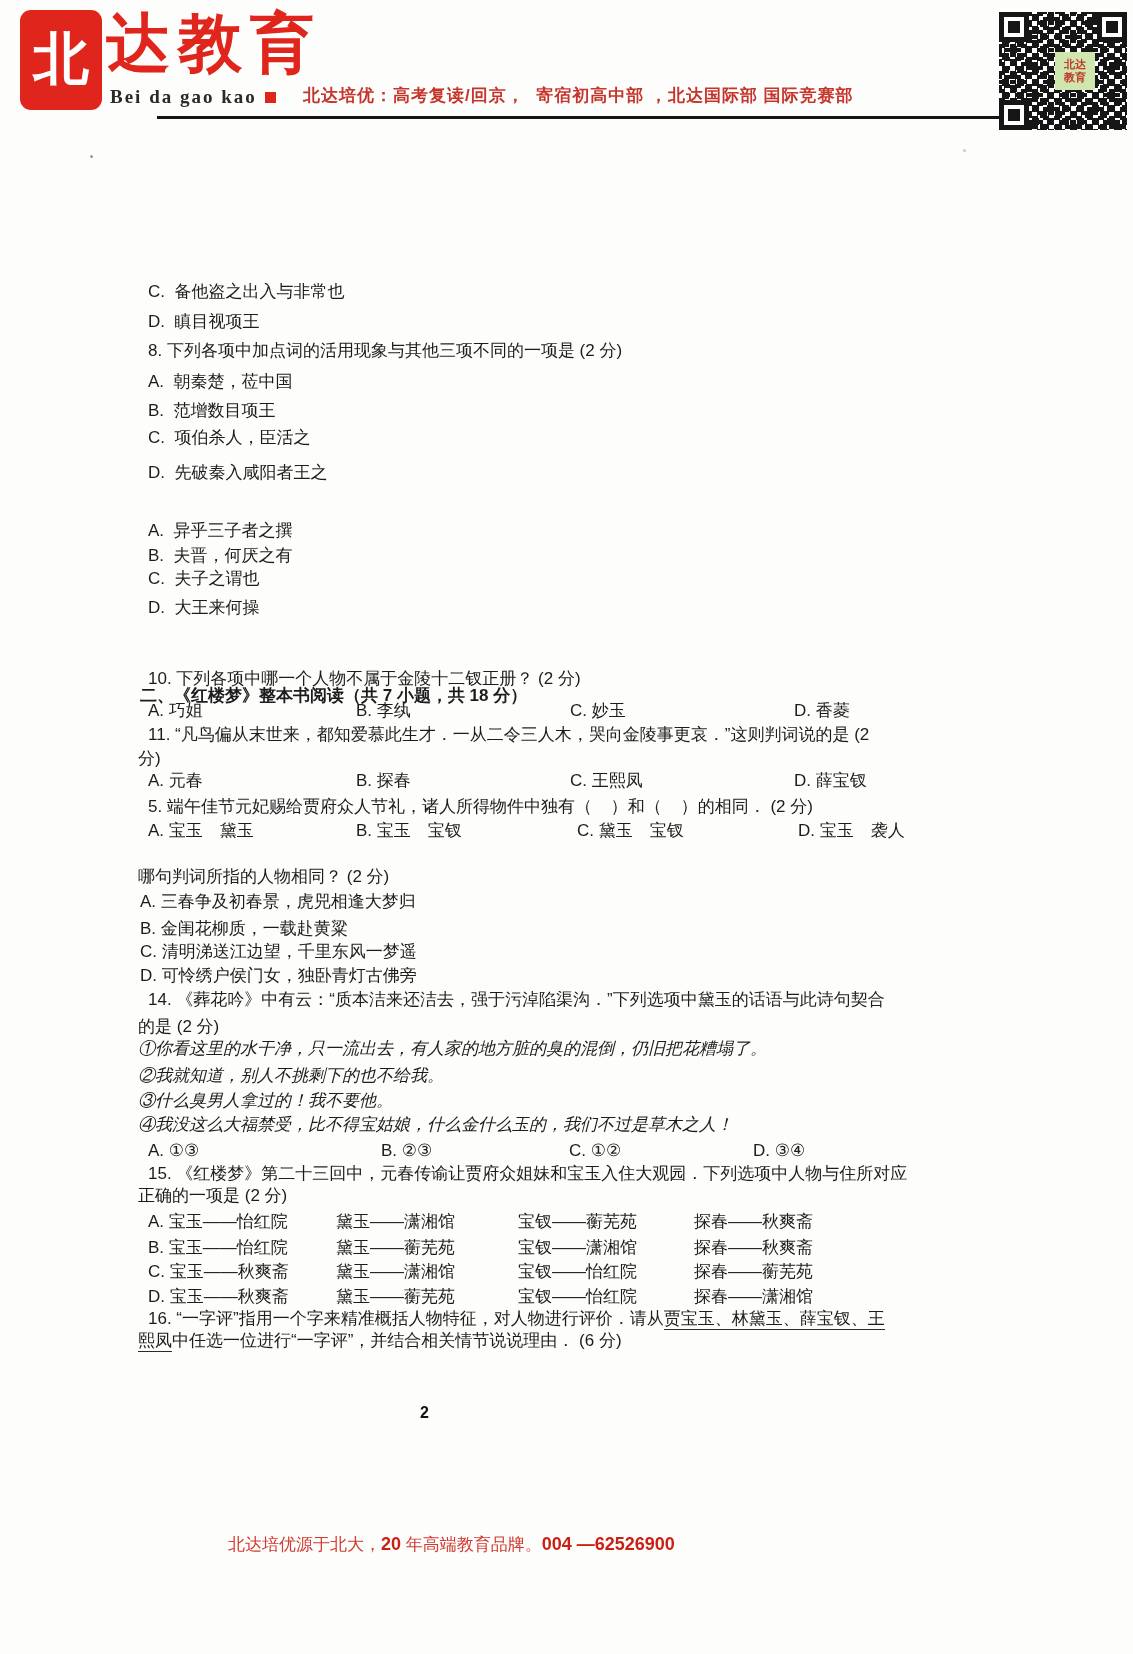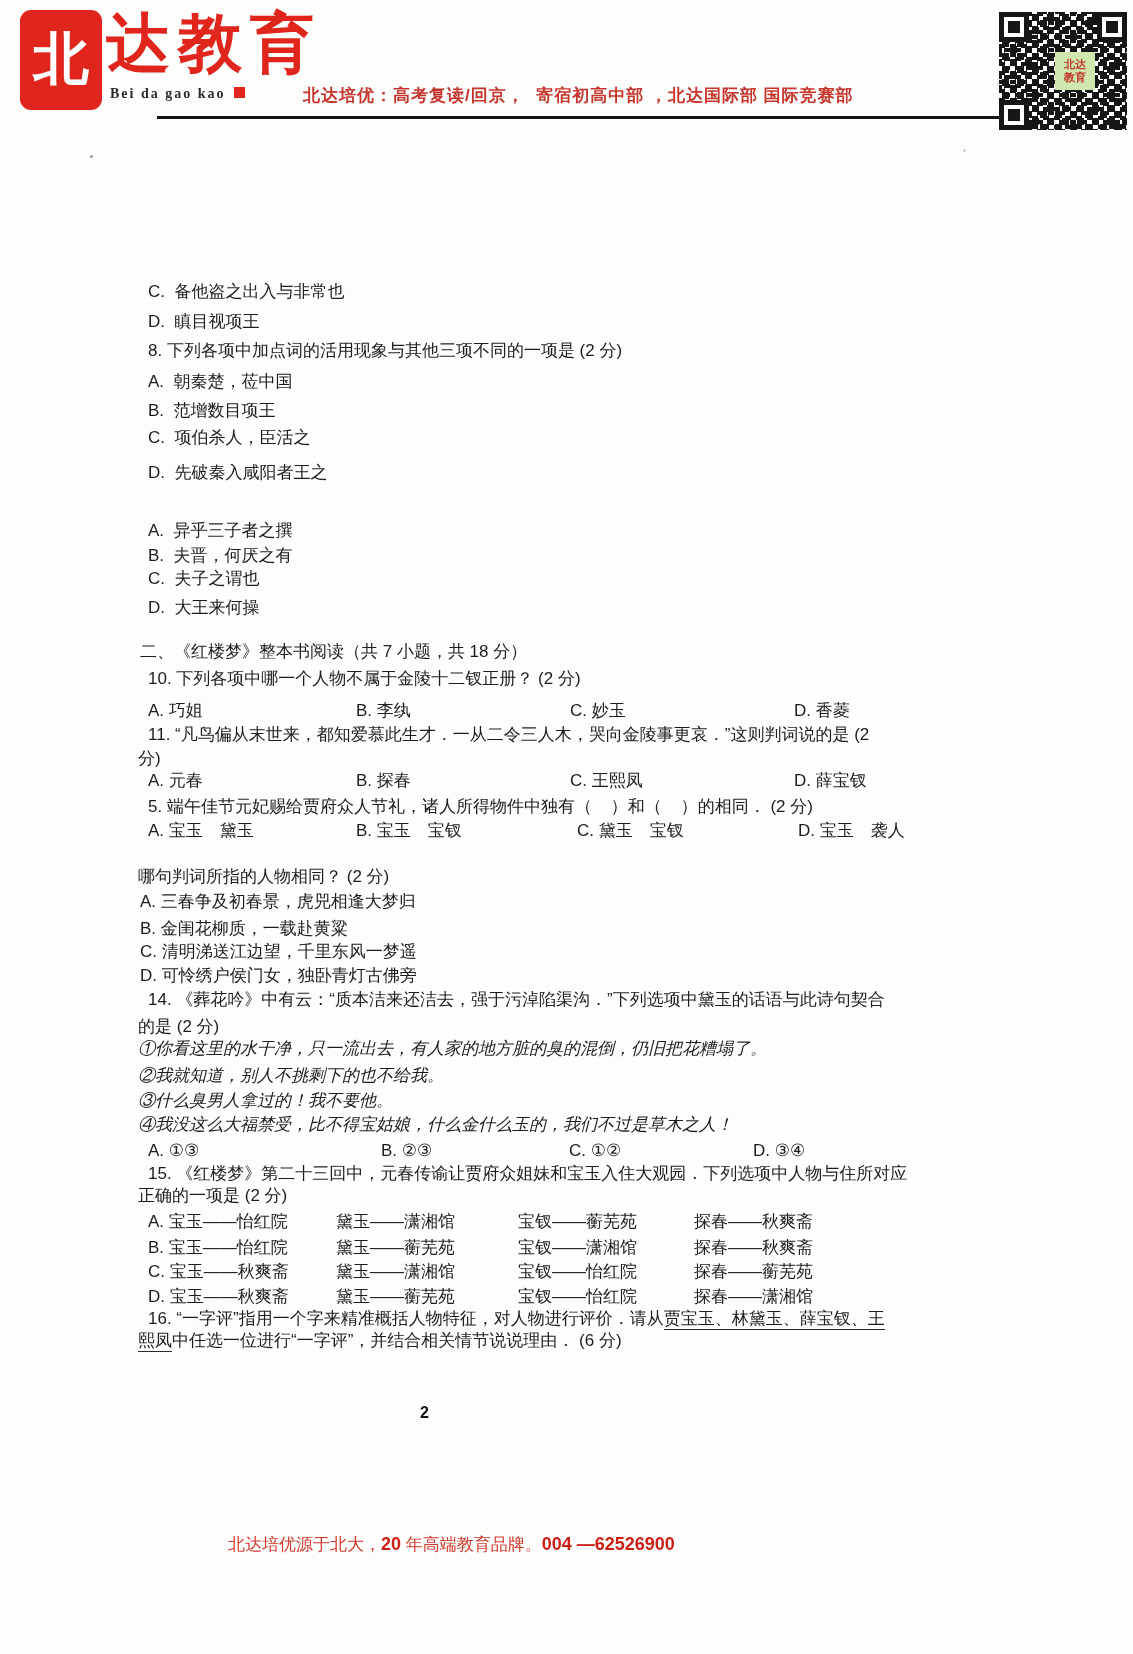--- a/index.html
+++ b/index.html
@@ -10,21 +10,21 @@
   }
   .page{position:absolute;inset:0;background:#fdfdfc;}
 
   
   .seal{position:absolute;left:22px;top:12px;width:78px;height:96px;
     background:#e0261c;border-radius:9px;display:flex;align-items:center;justify-content:center;
     box-shadow:0 0 0 2px #e0261c;}
   .seal span{color:#fff;font-size:56px;font-weight:bold;font-family:"DejaVu Serif",serif;}
   .brand{position:absolute;left:106px;top:0px;font-size:64px;font-weight:bold;
     color:#e0261c;font-family:"DejaVu Serif",serif;letter-spacing:8px;white-space:pre;}
-  .brand-caption{position:absolute;left:110px;top:86px;font-size:14px;font-weight:bold;
+  .brand-caption{position:absolute;left:110px;top:86px;font-size:19px;font-weight:bold;
     font-family:"Liberation Serif",serif;color:#2a2a2a;letter-spacing:2px;white-space:pre;}
   .brand-caption .sq{display:inline-block;width:11px;height:11px;background:#e0261c;margin-left:8px;}
   .tagline{position:absolute;left:303px;top:84px;font-size:17px;color:#c5352c;
     font-weight:600;white-space:pre;letter-spacing:1px;}
   .header-rule{position:absolute;left:157px;top:116px;width:950px;height:3px;background:#151515;}
 
   
   .qr{position:absolute;left:999px;top:12px;width:128px;height:118px;background:#fff;}
   .qr-noise{position:absolute;inset:0;
     background:
@@ -36,21 +36,21 @@
   .qr-tl{left:0;top:0}.qr-tr{right:0;top:0}.qr-bl{left:0;bottom:0}
   .qr-label{position:absolute;left:44px;top:40px;width:40px;height:38px;background:#cfe6ae;
     color:#c0392b;font-size:11px;line-height:13px;font-weight:bold;
     display:flex;flex-direction:column;align-items:center;justify-content:center;margin-left:12px;}
 
   .artifact{position:absolute;width:3px;height:3px;border-radius:50%;background:#9a9a9a;}
 
   
   .ln{position:absolute;left:148px;font-size:17px;line-height:21px;white-space:pre;color:#1c1c1c;}
   .cont{left:138px;}
-  .heading{font-weight:normal;}
+  .heading{font-weight:bold;margin-top:44px;}
   .hand{left:138px;font-family:"DejaVu Serif",serif;font-style:italic;font-size:17px;}
   .row{display:flex;gap:36px;}
   .row span{display:inline-block;white-space:pre;}
   .cols-q10 span:nth-child(1){width:172px}.cols-q10 span:nth-child(2){width:178px}.cols-q10 span:nth-child(3){width:188px}
   .cols-q12 span:nth-child(1){width:172px}.cols-q12 span:nth-child(2){width:185px}.cols-q12 span:nth-child(3){width:185px}
   .cols-q14 span:nth-child(1){width:197px}.cols-q14 span:nth-child(2){width:152px}.cols-q14 span:nth-child(3){width:148px}
   .cols-q15 span:nth-child(1){width:152px}.cols-q15 span:nth-child(2){width:146px}.cols-q15 span:nth-child(3){width:140px}
   .uline{border-bottom:1.6px solid #2a2a2a;padding-bottom:1px;}
 
   .page-number{position:absolute;left:420px;top:1404px;font-size:16px;font-weight:bold;color:#111;}

